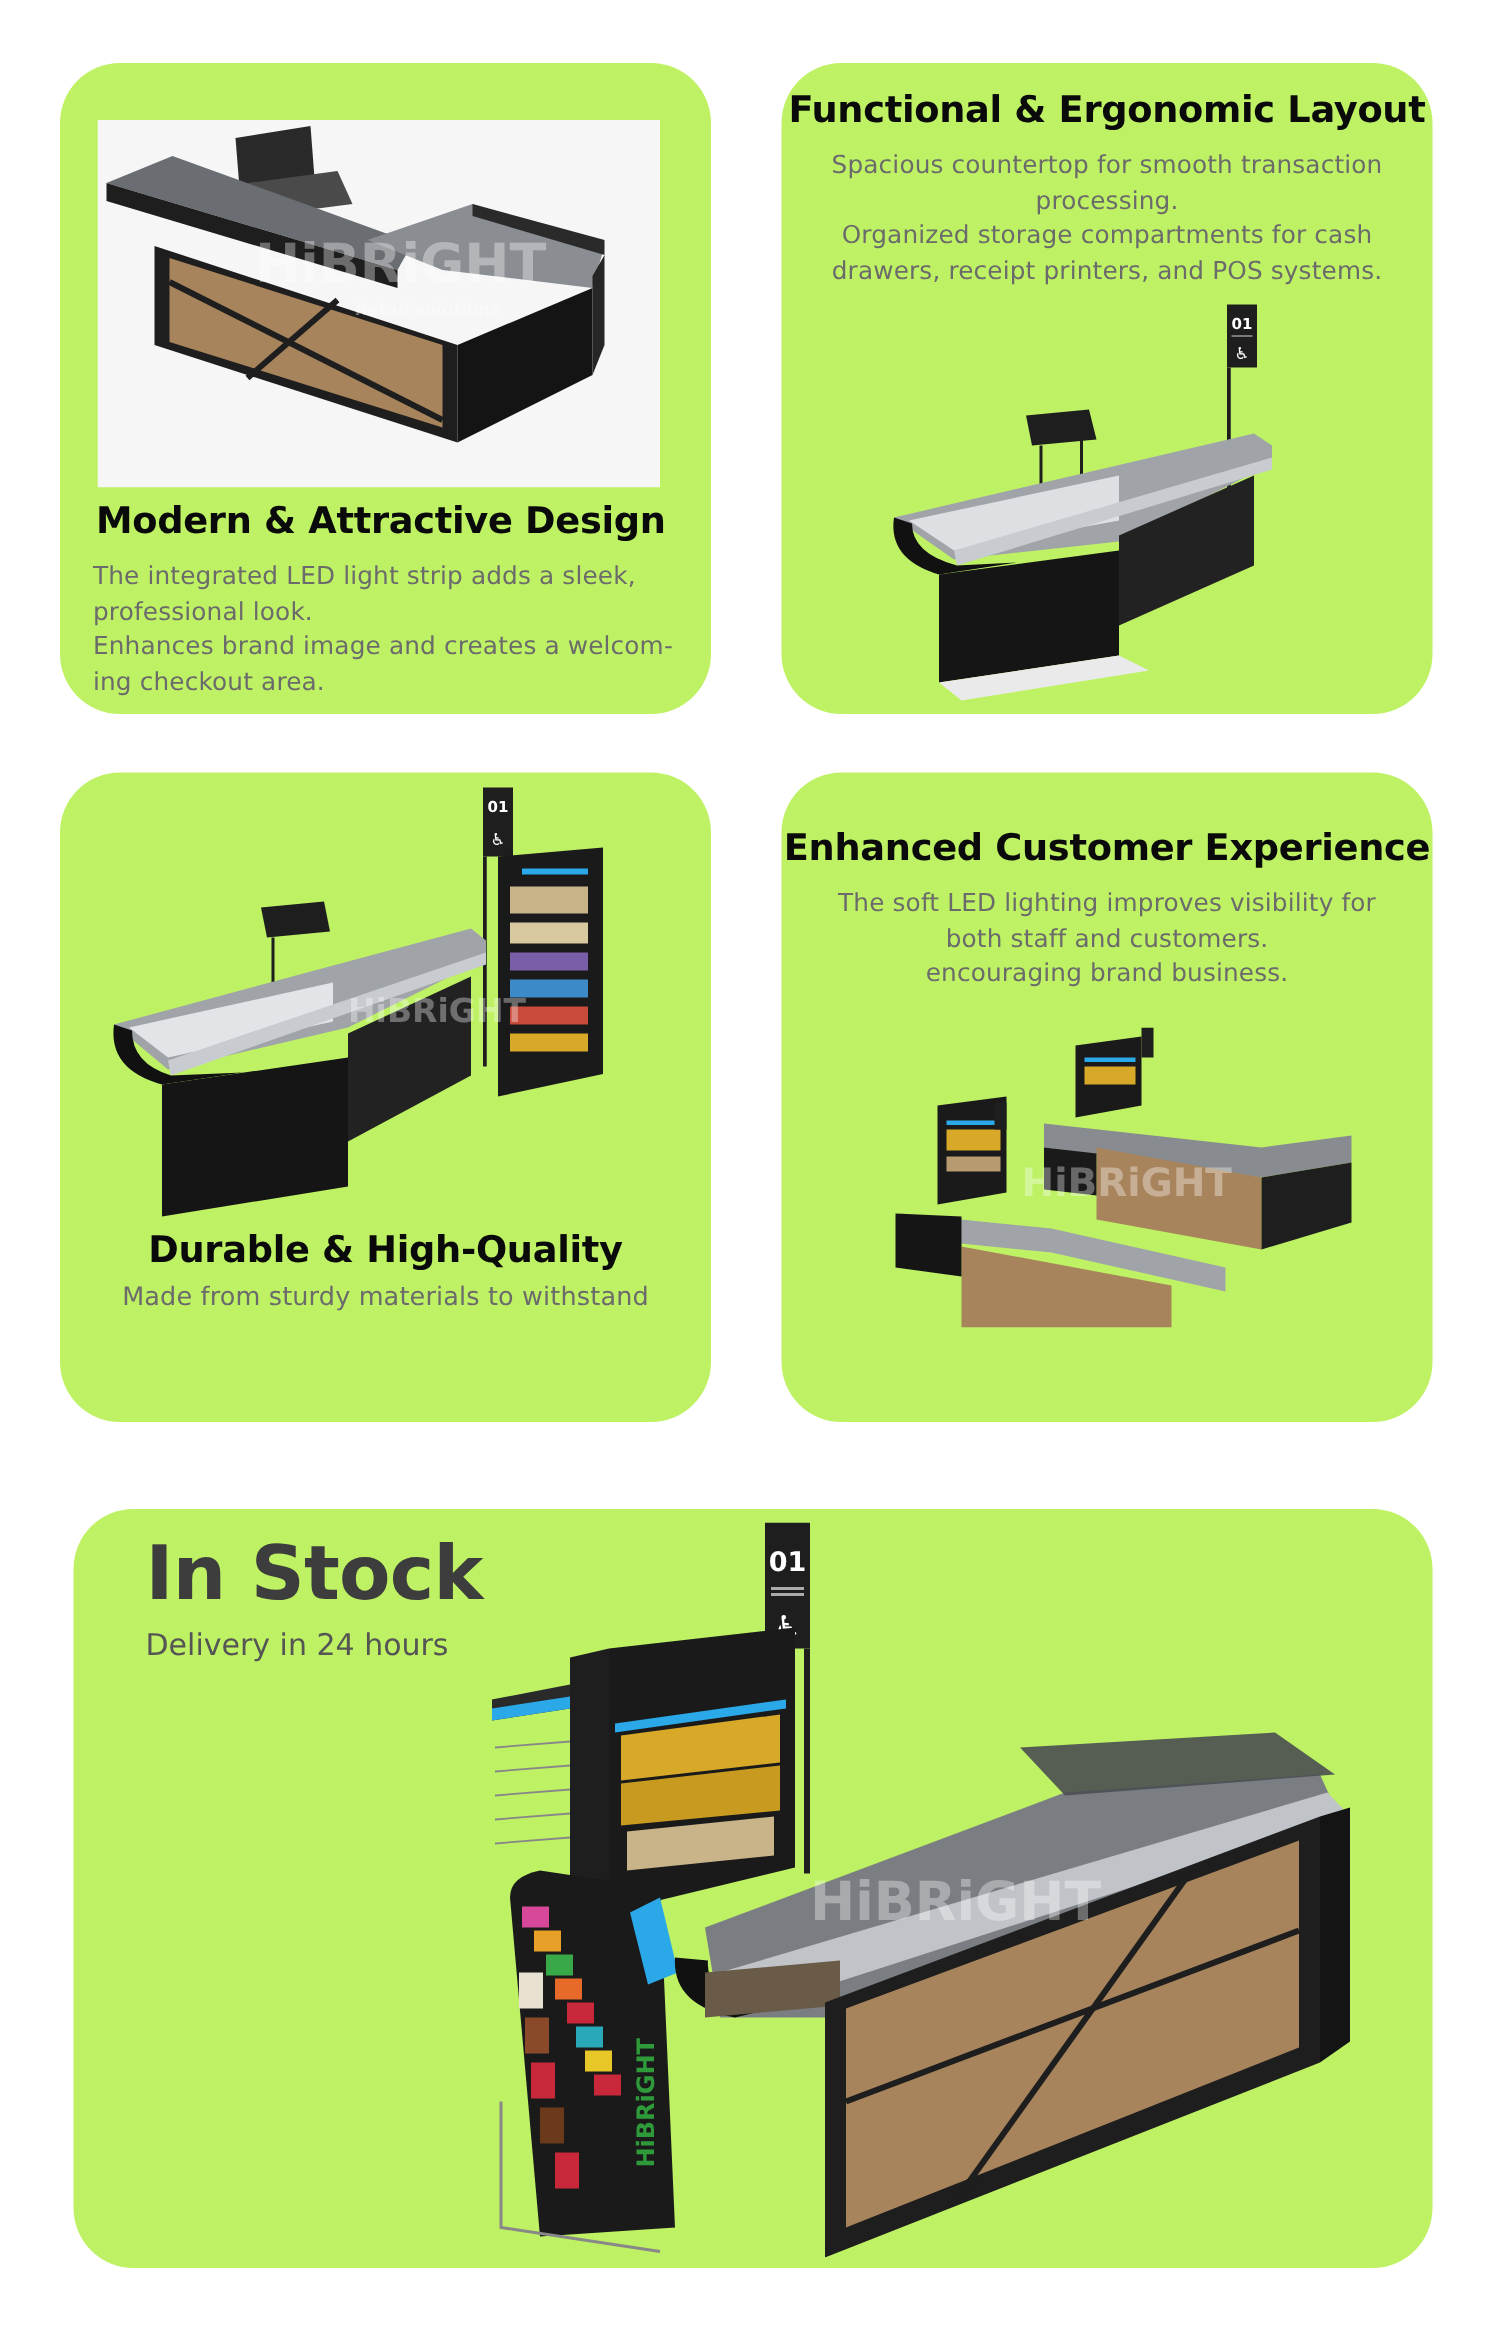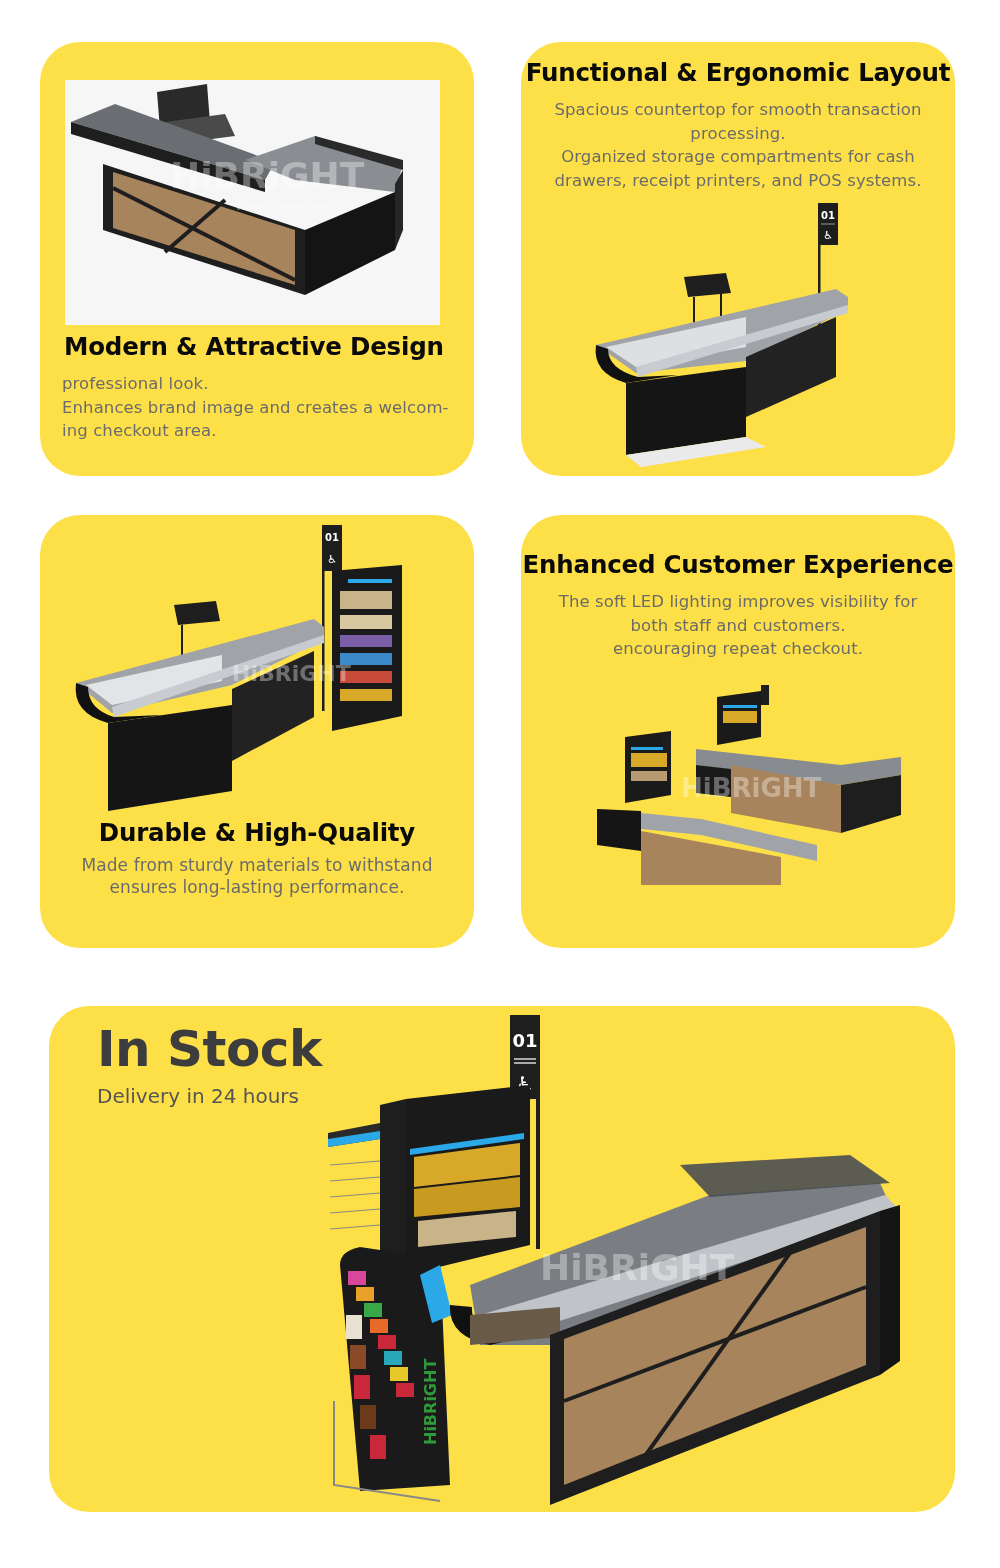--- a/index.html
+++ b/index.html
@@ -1,21 +1,21 @@
 <!DOCTYPE html>
 <html><head>
 <meta charset="utf-8">
 <style>
   * { box-sizing: border-box; margin: 0; padding: 0; }
   html, body { width: 1000px; height: 1568px; background: #ffffff; overflow: hidden; }
   body { position: relative; font-family: "DejaVu Sans", "Liberation Sans", sans-serif; }
 
   .card {
     position: absolute;
-    background: #fde047;
+    background: #bef264;
     border-radius: 40px;
     overflow: hidden;
   }
   .c1 { left: 40px;  top: 42px;  width: 434px; height: 434px; }
   .c2 { left: 521px; top: 42px;  width: 434px; height: 434px; }
   .c3 { left: 40px;  top: 515px; width: 434px; height: 433px; }
   .c4 { left: 521px; top: 515px; width: 434px; height: 433px; }
   .c5 { left: 49px;  top: 1006px; width: 906px; height: 506px; }
 
   .title {
@@ -98,20 +98,21 @@
     <line x1="48" y1="108" x2="230" y2="200" stroke="#1e1e1e" stroke-width="4"></line>
     <line x1="100" y1="172" x2="160" y2="120" stroke="#1e1e1e" stroke-width="4"></line>
 
     <polygon points="240,150 330,112 330,170 240,215" fill="#141414"></polygon>
     <polygon points="330,104 338,90 338,150 330,170" fill="#262626"></polygon>
     <text x="105" y="108" class="watermark" font-size="36">HiBRiGHT</text>
     <text x="172" y="130" class="watermark" font-size="11" font-style="italic">Retail solutions</text>
   </svg>
   <div class="title">Modern &amp; Attractive Design</div>
   <div class="desc">
+    <span>The integrated LED light strip adds a sleek,</span>
     <span>professional look.</span>
     <span>Enhances brand image and creates a welcom-</span>
     <span>ing checkout area.</span>
   </div>
 </div>
 
 <div class="card c2">
   <div class="title">Functional &amp; Ergonomic Layout</div>
   <div class="desc center">
     <span>Spacious countertop for smooth transaction</span>
@@ -170,30 +171,29 @@
     <polygon points="60,186 272,114 272,122 62,196" fill="#c8ccd0"></polygon>
     <path d="M24,162 Q20,192 56,202 L110,194 L62,196 Q36,188 36,166 Z" fill="#111"></path>
 
     <polygon points="56,202 180,184 180,270 56,290" fill="#151515"></polygon>
     <polygon points="180,168 262,130 262,196 180,240" fill="#222"></polygon>
     <text x="180" y="160" class="watermark" font-size="22">HiBRiGHT</text>
   </svg>
   <div class="title">Durable &amp; High-Quality</div>
   <div class="desc center">
     <span>Made from sturdy materials to withstand</span>
-    <span>ensures long-lasting performance.</span>
   </div>
 </div>
 
 <div class="card c4">
   <div class="title">Enhanced Customer Experience</div>
   <div class="desc center">
     <span>The soft LED lighting improves visibility for</span>
     <span>both staff and customers.</span>
-    <span>encouraging repeat checkout.</span>
+    <span>encouraging brand business.</span>
   </div>
   <svg class="img" viewBox="0 0 340 200">
 
     <polygon points="136,12 180,6 180,52 136,60" fill="#1a1a1a"></polygon>
     <rect x="142" y="20" width="34" height="3" fill="#2aa8e8"></rect>
     <rect x="142" y="26" width="34" height="12" fill="#d8a828"></rect>
     <rect x="180" y="0" width="8" height="20" fill="#1e1e1e"></rect>
     <polygon points="115,64 260,80 320,72 320,90 260,100 115,80" fill="#888c90"></polygon>
     <polygon points="150,80 260,100 260,148 150,128" fill="#a8845c"></polygon>
     <polygon points="260,100 320,90 320,130 260,148" fill="#1e1e1e"></polygon>

